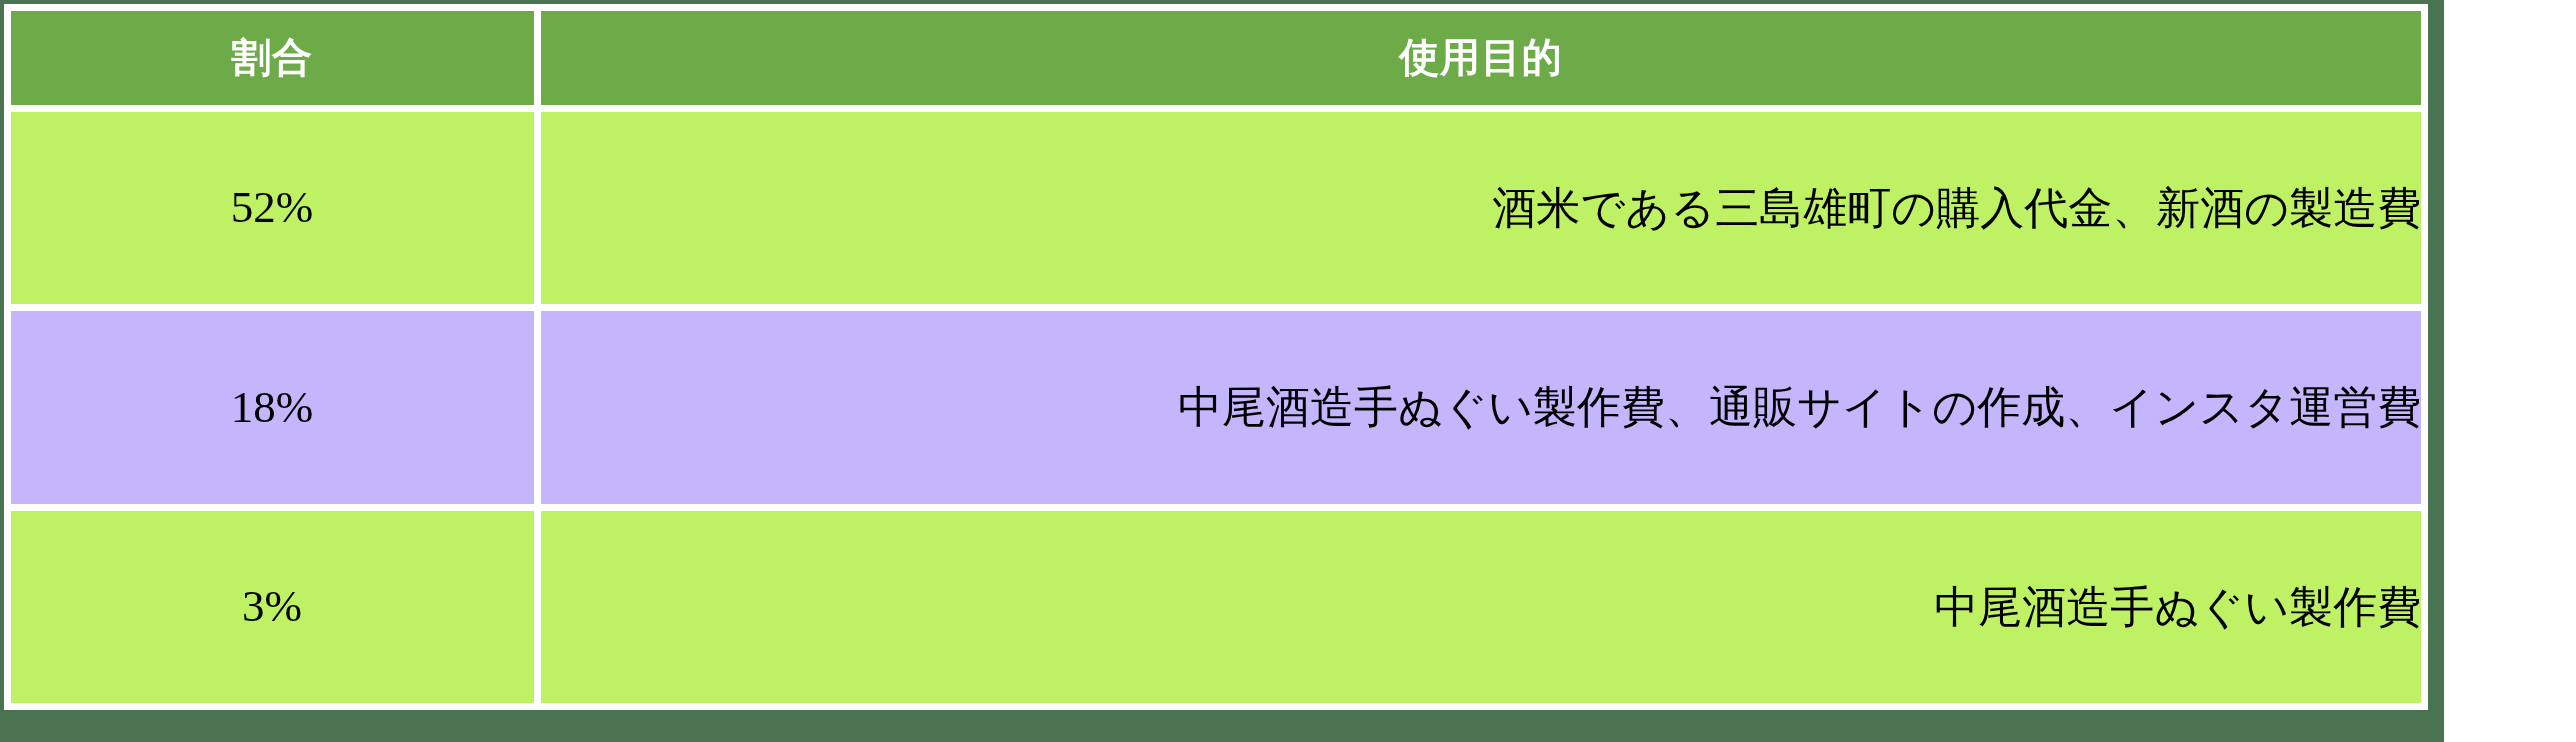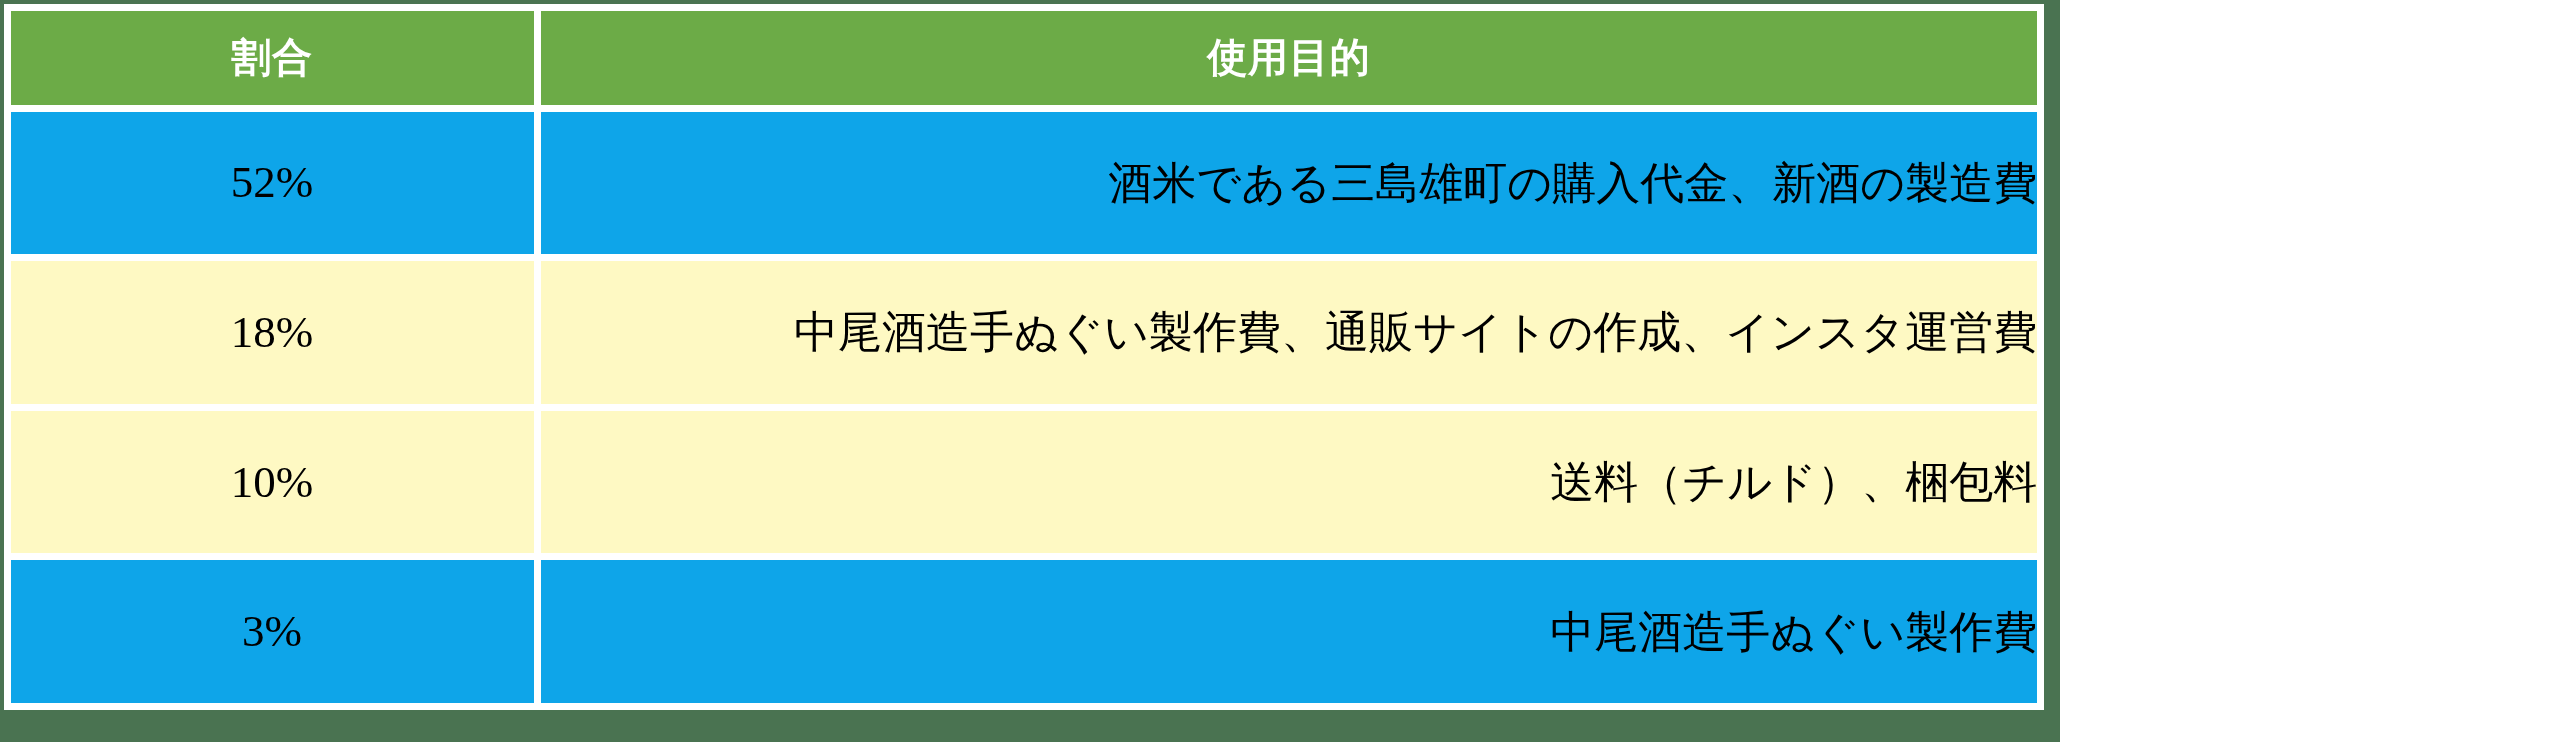--- a/index.html
+++ b/index.html
@@ -10,21 +10,21 @@
   body {
     width: 2576px;
     height: 742px;
     font-family: "Liberation Sans", "DejaVu Sans", sans-serif;
     overflow: hidden;
   }
 
   
   #table-frame {
     position: relative;
-    width: 2060px;
+    width: 2444px;
     height: 742px;
     background: #4a7351;
     box-sizing: border-box;
     padding: 3.5px 15.7px 32px 3.5px;
   }
 
   #purpose-table {
     width: 100%;
     height: 100%;
     border-collapse: separate;
@@ -45,24 +45,24 @@
     height: 94px;
     font-size: 40px;
     letter-spacing: 0.02em;
   }
 
   col.col-ratio { width: 523px; }
   col.col-purpose { width: auto; }
 
   
   #purpose-table tbody tr.row-odd td {
-    background: #0ea5e9;
+    background: #bef264;
   }
   #purpose-table tbody tr.row-even td {
-    background: #fef9c3;
+    background: #c4b5fd;
   }
 
   #purpose-table tbody td {
     padding: 0;
     height: 101px;
     vertical-align: middle;
     color: #000000;
   }
 
   td.cell-ratio {
@@ -102,24 +102,20 @@
     </thead>
     <tbody>
       <tr class="row-odd">
         <td class="cell-ratio">52%</td>
         <td class="cell-purpose">酒米である三島雄町の購入代金、新酒の製造費</td>
       </tr>
       <tr class="row-even">
         <td class="cell-ratio">18%</td>
         <td class="cell-purpose">中尾酒造手ぬぐい製作費、通販サイトの作成、インスタ運営費</td>
       </tr>
-      <tr class="row-even">
-        <td class="cell-ratio">10%</td>
-        <td class="cell-purpose">送料（チルド）、梱包料</td>
-      </tr>
       <tr class="row-odd">
         <td class="cell-ratio">3%</td>
         <td class="cell-purpose">中尾酒造手ぬぐい製作費</td>
       </tr>
     </tbody>
   </table>
 </div>
 
 
 </body></html>

